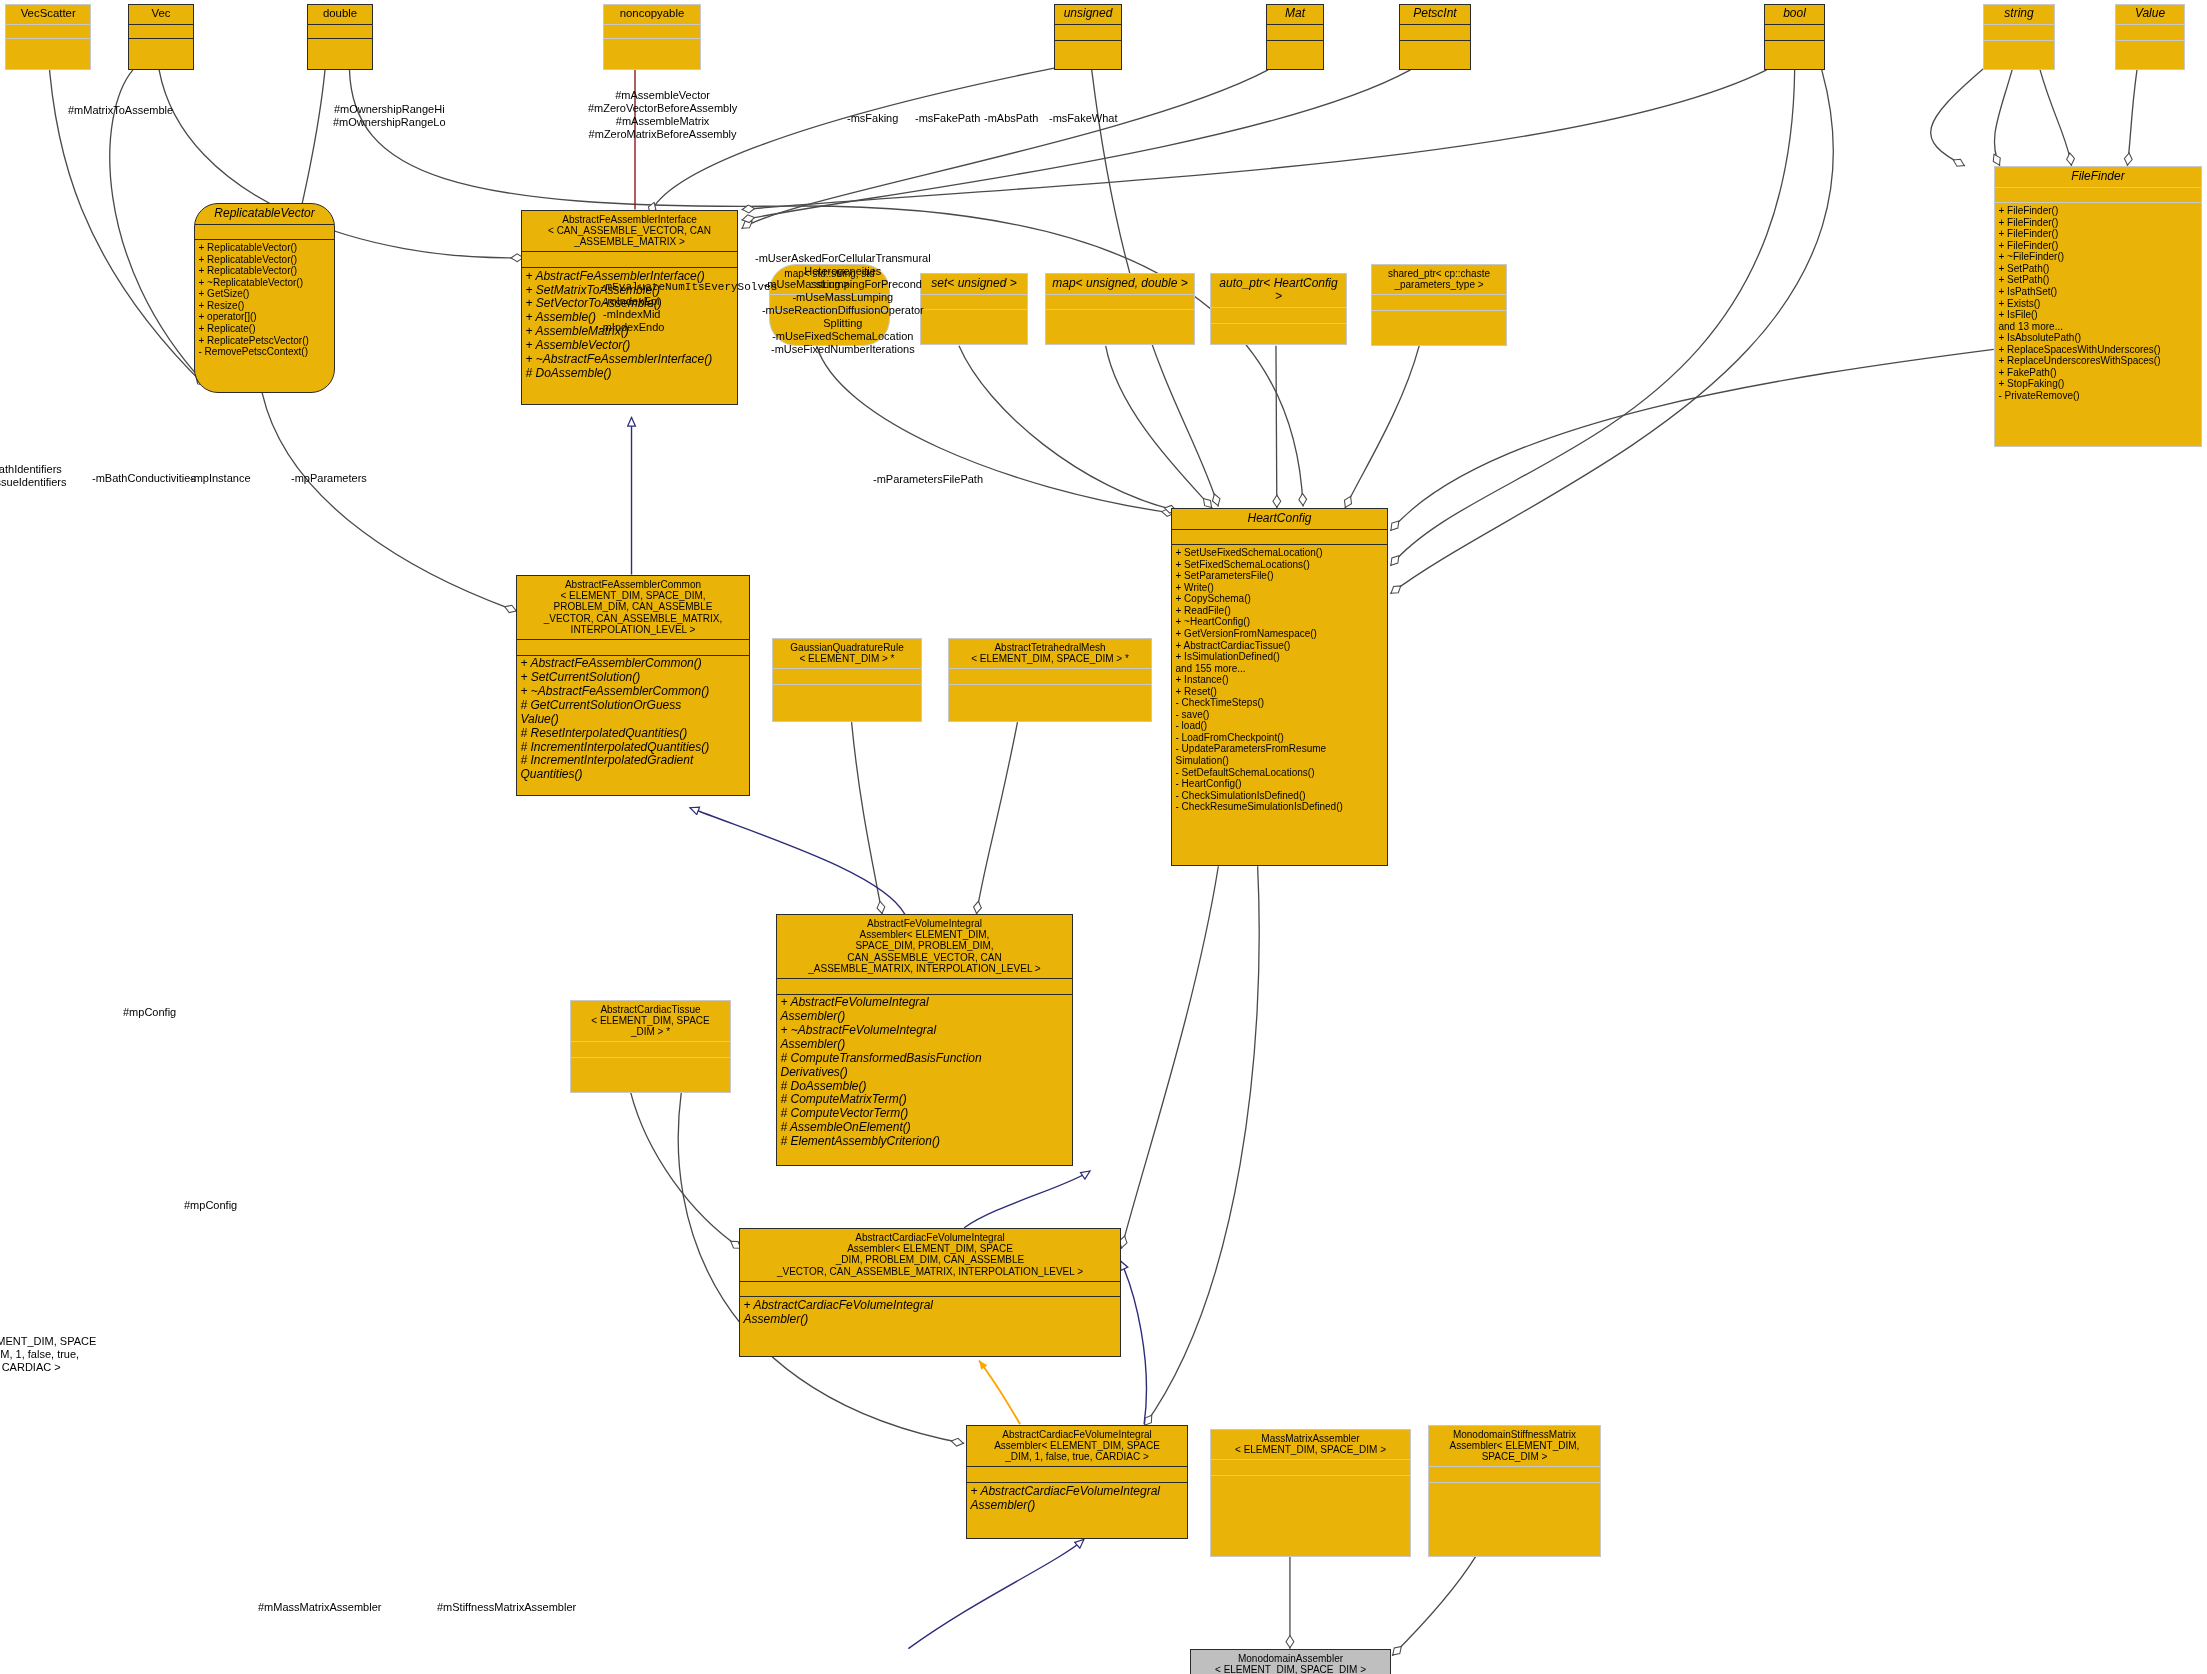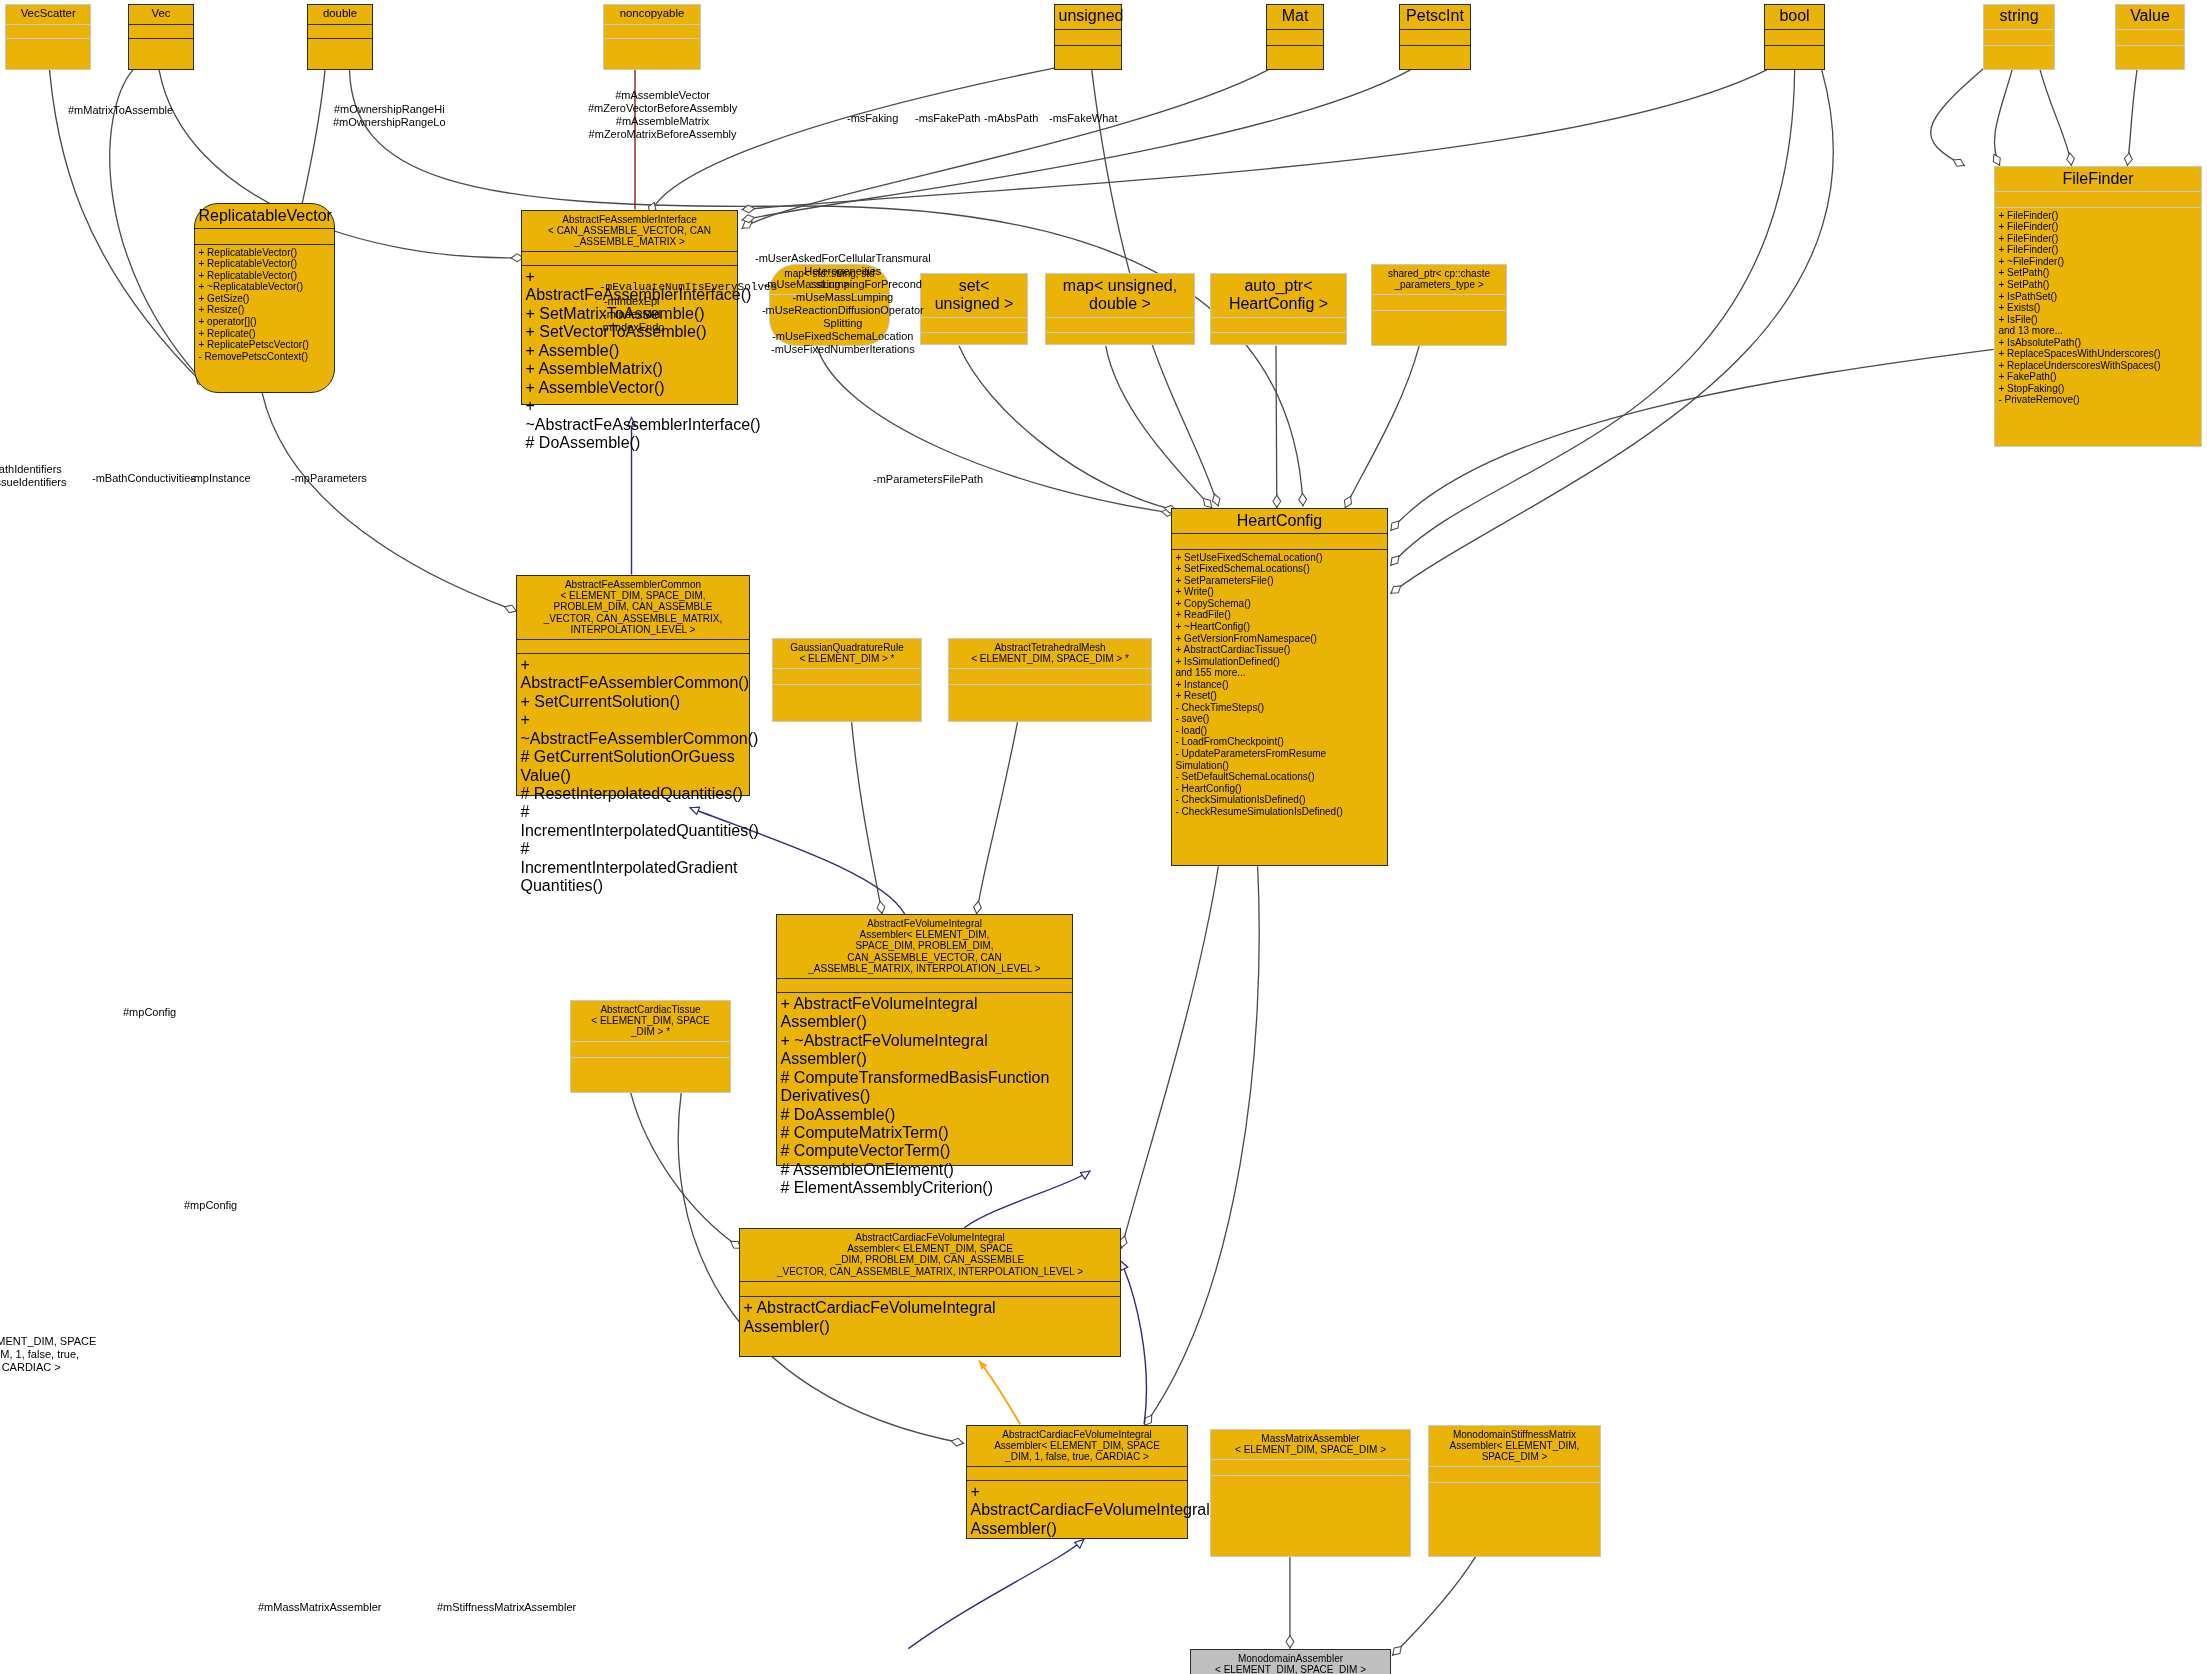--- a/index.html
+++ b/index.html
@@ -14,21 +14,21 @@
 
   .sec{box-sizing:border-box;}
   .sec.title{text-align:center;padding:2.6px 3.5px 3.5px 3.5px;line-height:1.14;}
   .node.solid .sec.attrs,.node.solid .sec.ops{border-top:1.7px solid #2b2b2b;}
   .node.faint .sec.attrs,.node.faint .sec.ops{border-top:1.7px solid #c8c8c8;}
   .sec.attrs{min-height:14px;}
   .sec.ops{padding:1.7px 3.5px 2.6px 3.5px;line-height:1.155;flex:1;}
   .sec.ops .m{white-space:normal;}
   .sec.attrs.empty,.sec.ops.empty{padding:0;}
 
-  .f11{font-size:10px;} .f12{font-size:16px;} .f13{font-size:11.4px;}
+  .f11{font-size:10px;} .f12{font-size:12px;font-style:italic;} .f13{font-size:11.4px;}
 
   .elabel{position:absolute;font-size:11px;color:#000;line-height:1.18;
           text-align:center;white-space:pre;}
 </style>
 </head>
 <body>
 
 <div id="canvas">
 
   <svg class="edges" viewBox="0 0 2527 1917" xmlns="http://www.w3.org/2000/svg">

